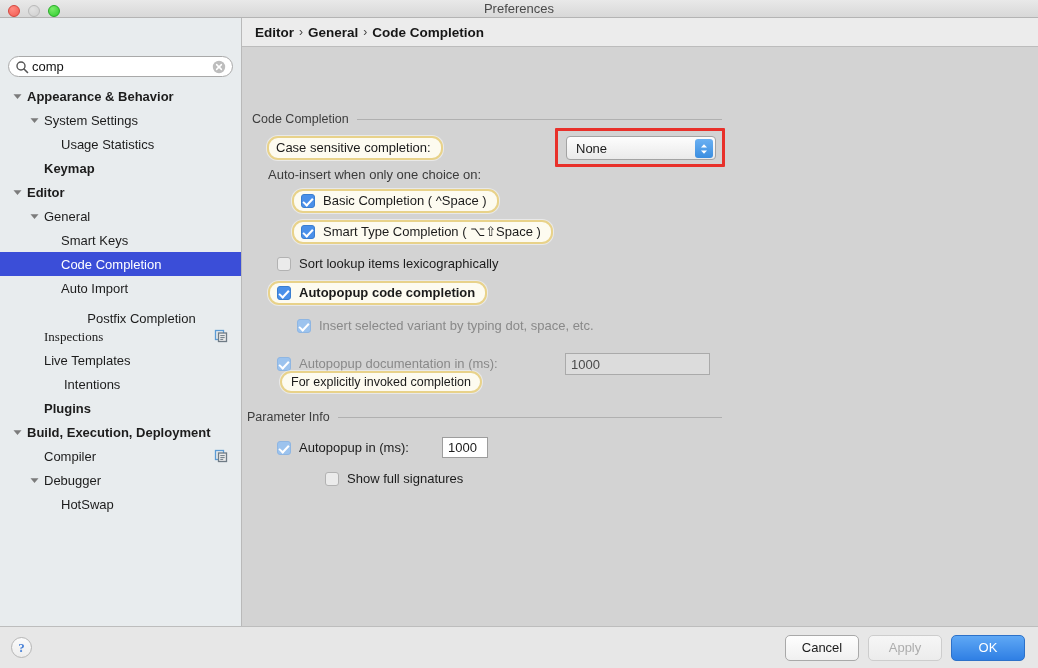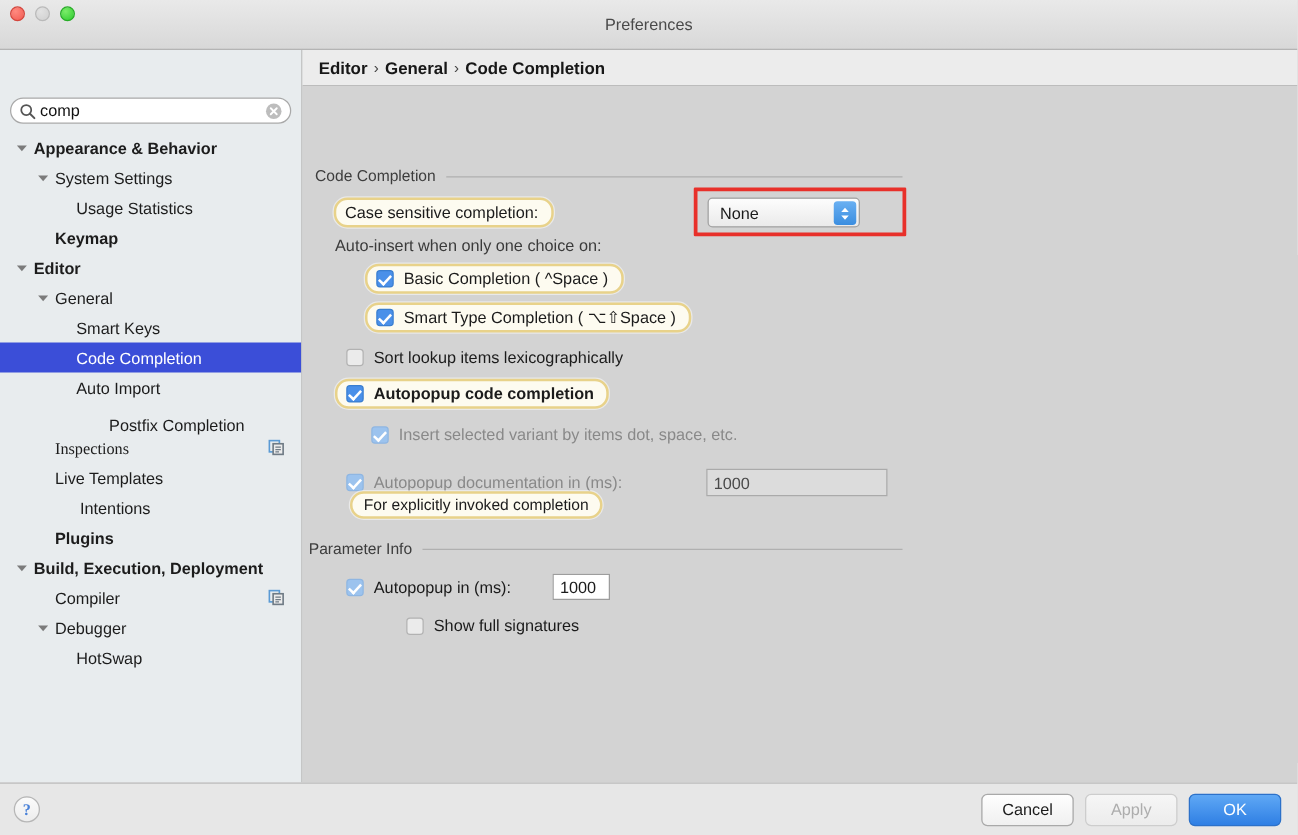--- a/index.html
+++ b/index.html
@@ -12,21 +12,21 @@
   }
   #window {
     width: 1038px; height: 668px;
     position: relative;
     background: #d3d3d3;
     display: flex; flex-direction: column;
   }
 
   
   #titlebar {
-    height: 40px;
+    height: 18px;
     background: linear-gradient(to bottom, #e9e9e9 0%, #d8d8d8 100%);
     border-bottom: 1px solid #b4b4b4;
     position: relative;
     flex: 0 0 auto;
     display: flex; align-items: center;
   }
   #traffic { position: absolute; left: 8px; top: 5px; display: flex; gap: 8px; }
   .light { width: 12px; height: 12px; border-radius: 50%; }
   .light.close  { background: radial-gradient(circle at 35% 30%, #ff8a80, #f25b52); border: 1px solid #d4453c; }
   .light.min    { background: radial-gradient(circle at 35% 30%, #e2e2e2, #cfcfcf); border: 1px solid #b9b9b9; }
@@ -154,21 +154,21 @@
     border: 1px solid #9d9d9d;
     background: #ffffff;
     font-size: 13px; color: #1b1b1b;
     display: flex; align-items: center;
     padding-left: 5px;
   }
   .tfield.disabled { background: #dcdcdc; border-color: #aaa; color: #4a4a4a; }
 
   
   #dropdown {
-    width: 122px; height: 24px;
+    width: 150px; height: 24px;
     border: 1px solid #a3a3a3; border-radius: 4px;
     background: linear-gradient(to bottom, #fdfdfd 0%, #eaeaea 100%);
     display: flex; align-items: center;
     padding-left: 9px;
     font-size: 13px; color: #1b1b1b;
     position: relative;
   }
   #dropdown .stepper {
     position: absolute; right: 2px; top: 2px;
     width: 18px; height: 19px;
@@ -426,21 +426,21 @@
 
         <div class="abs" style="left:26px; top:234px;">
           <div class="row hl">
             <span class="cb on"></span>
             <span class="txt" style="font-weight:bold;">Autopopup code completion</span>
           </div>
         </div>
 
         <div class="abs row" style="left:55px; top:271px;">
           <span class="cb on dim"></span>
-          <span class="txt dim">Insert selected variant by items dot, space, etc.</span>
+          <span class="txt dim">Insert selected variant by typing dot, space, etc.</span>
         </div>
 
         <div class="abs row" style="left:35px; top:309px;">
           <span class="cb on dim"></span>
           <span class="txt dim">Autopopup documentation in (ms):</span>
         </div>
         <div class="abs tfield disabled" style="left:323px; top:306px; width:145px; height:22px;">
           <span>1000</span>
         </div>
         <div class="abs" style="left:38px; top:324px;">

